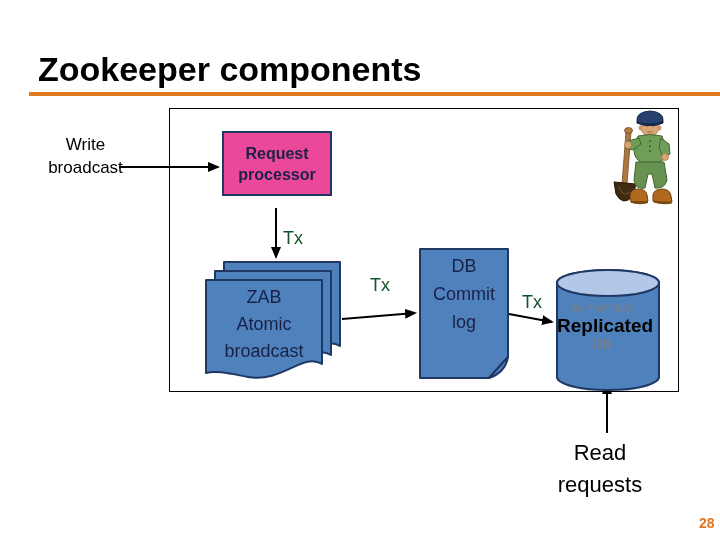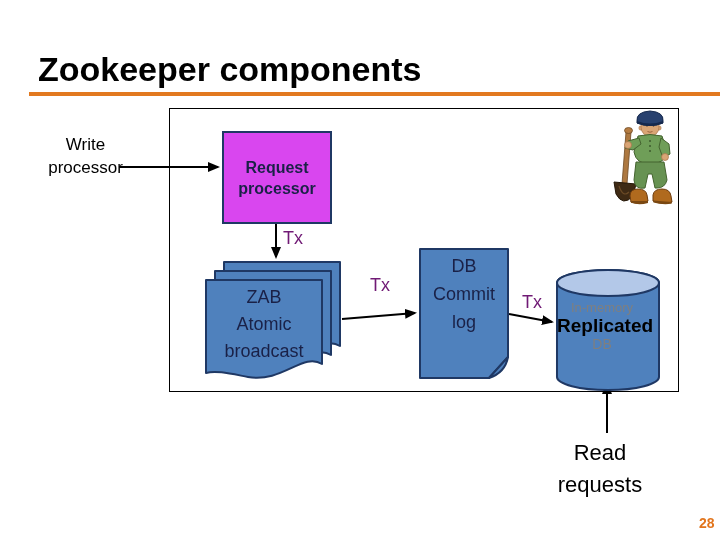--- a/index.html
+++ b/index.html
@@ -14,27 +14,27 @@
   }
   .title-rule{position:absolute;left:10px;top:92px;width:693px;height:4px;background:#E2791F;}
   .diagram-frame{
     position:absolute;left:150px;top:108px;width:510px;height:284px;
     border:1.5px solid #000;box-sizing:border-box;background:#fff;
   }
   .arrow-layer{position:absolute;left:0;top:0;width:720px;height:540px;pointer-events:none;}
   .lbl{position:absolute;color:#000;text-align:center;}
   .write-requests{left:14px;top:133px;width:105px;font-size:17px;line-height:23px;}
   .read-requests{left:531px;top:437px;width:100px;font-size:22px;line-height:32px;}
-  .tx{position:absolute;font-size:18px;color:#701a75;line-height:20px;}
+  .tx{position:absolute;font-size:18px;color:#14532d;line-height:20px;}
   .tx1{left:264px;top:228px;}
   .tx2{left:351px;top:275px;}
   .tx3{left:503px;top:292px;}
   .request-processor{
-    position:absolute;left:203px;top:131px;width:110px;height:93px;
-    background:#d946ef;border:2px solid #1F3864;box-sizing:border-box;
+    position:absolute;left:203px;top:131px;width:110px;height:65px;
+    background:#ec4899;border:2px solid #1F3864;box-sizing:border-box;
     display:flex;align-items:center;justify-content:center;text-align:center;
     font-size:16px;font-weight:bold;color:#1A2147;line-height:21px;
   }
   .shape-svg{position:absolute;}
   .zab-stack{left:185px;top:260px;width:140px;height:122px;}
   .zab-text{left:187px;top:284px;width:116px;font-size:18px;line-height:27px;color:#1A2147;}
   .commit-svg{left:399px;top:247px;width:94px;height:135px;}
   .commit-text{left:401px;top:252px;width:88px;font-size:18px;line-height:28px;color:#1A2147;}
   .cylinder-svg{left:535px;top:267px;width:108px;height:126px;}
   .db-text{position:absolute;left:538px;top:299px;width:90px;text-align:center;}
@@ -61,21 +61,21 @@
       </marker>
     </defs>
     <line x1="100" y1="167" x2="199" y2="167" stroke="#000" stroke-width="2" marker-end="url(#ah)"></line>
     <line x1="257" y1="208" x2="257" y2="257" stroke="#000" stroke-width="2" marker-end="url(#ah)"></line>
     <line x1="323" y1="319" x2="396" y2="313" stroke="#000" stroke-width="2" marker-end="url(#ah)"></line>
     <line x1="490" y1="314" x2="533" y2="322" stroke="#000" stroke-width="2" marker-end="url(#ah)"></line>
     <line x1="588" y1="433" x2="588" y2="384" stroke="#000" stroke-width="2" marker-end="url(#ah)"></line>
   </svg>
 
   <div class="lbl write-requests pre">Write
-processor</div>
+broadcast</div>
   <div class="tx tx1">Tx</div>
   <div class="tx tx2">Tx</div>
   <div class="tx tx3">Tx</div>
   <div class="lbl read-requests pre">Read
 requests</div>
 
   <div class="request-processor pre">Request
 processor</div>
 
   <svg class="shape-svg zab-stack" viewBox="0 0 140 122">

